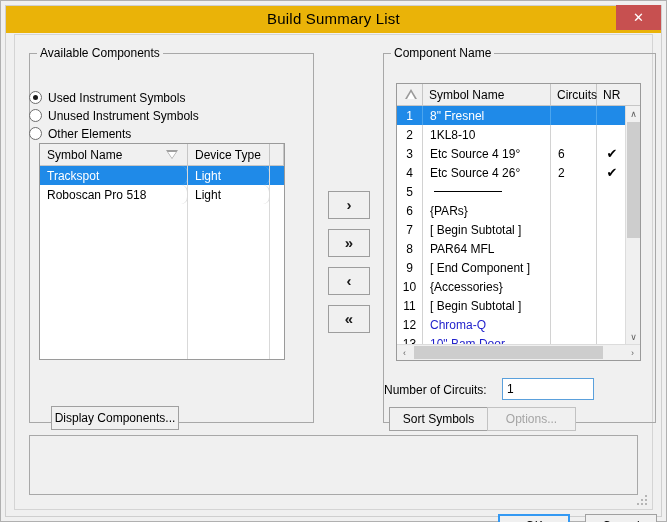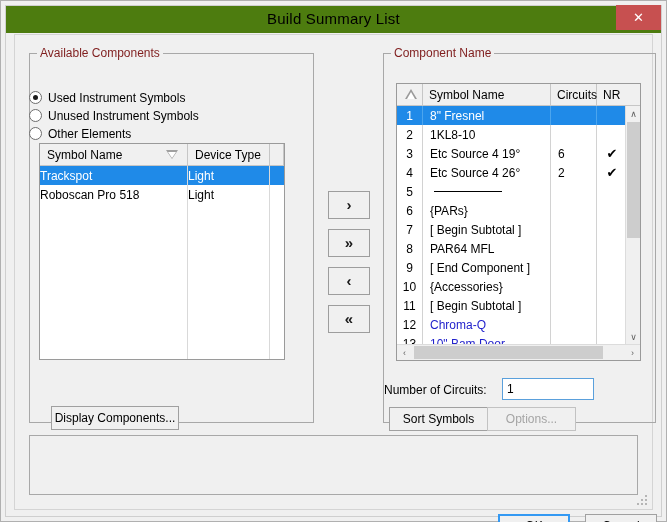--- a/index.html
+++ b/index.html
@@ -18,21 +18,21 @@
   }
   .win-inner{
     position:absolute;left:4px;top:4px;right:4px;bottom:4px;
     background:#f0f0f0;
     border:1px solid #cfcfcf;
     box-sizing:border-box;
   }
   
   .titlebar{
     position:absolute;left:0;top:0;right:0;height:27px;
-    background:#4d7c0f;
+    background:#eab308;
   }
   .title-text{
     position:absolute;left:0;right:0;top:4px;
     text-align:center;font-size:15px;color:#000;
     letter-spacing:0.2px;
   }
   .close-btn{
     position:absolute;right:0;top:-1px;width:45px;height:25px;
     background:#c75050;border:none;cursor:pointer;
     color:#fff;font-size:13px;line-height:25px;text-align:center;
@@ -48,21 +48,21 @@
   
   .groupbox{
     position:absolute;
     border:1px solid #a8a8a8;
     box-sizing:border-box;
     background:transparent;
   }
   .group-legend{
     position:absolute;top:-8px;left:7px;
     background:#f0f0f0;padding:0 3px;
-    font-size:12px;color:#7f1d1d;white-space:nowrap;
+    font-size:12px;color:#000000;white-space:nowrap;
   }
   #gb-available{left:14px;top:18px;width:285px;height:370px;}
   #gb-complist{left:368px;top:18px;width:273px;height:370px;}
   #blank-panel{
     position:absolute;left:14px;top:400px;right:14px;height:60px;
     border:1px solid #a8a8a8;box-sizing:border-box;background:transparent;
   }
   
   .radio-row{
     position:absolute;left:14px;height:17px;
@@ -114,24 +114,25 @@
   }
   .sort-tri::after{
     content:"";position:absolute;left:-4px;top:-7px;
     width:0;height:0;
     border-left:4px solid transparent;
     border-right:4px solid transparent;
     border-top:6px solid #fff;
   }
   .lrow{height:19px;display:flex;box-sizing:border-box;cursor:default;}
   .lrow .cell{
-    display:flex;align-items:center;
+    display:flex;align-items:center;padding-left:7px;
     font-size:12px;box-sizing:border-box;overflow:hidden;
     white-space:nowrap;
     border-right:1px solid #d9d9d9;
+    border-radius:7px;
   }
   .lrow.sel{background:#1f8ae8;color:#fff;}
   .lrow.sel .cell{border-right-color:#4ba5ee;}
   .lbody-fill{
     position:absolute;left:0;right:0;top:22px;bottom:0;
     pointer-events:none;
   }
   .colline{
     position:absolute;top:0;bottom:0;width:1px;background:#d9d9d9;
   }

